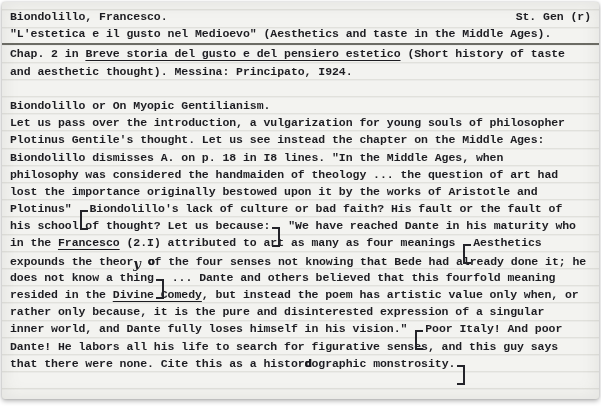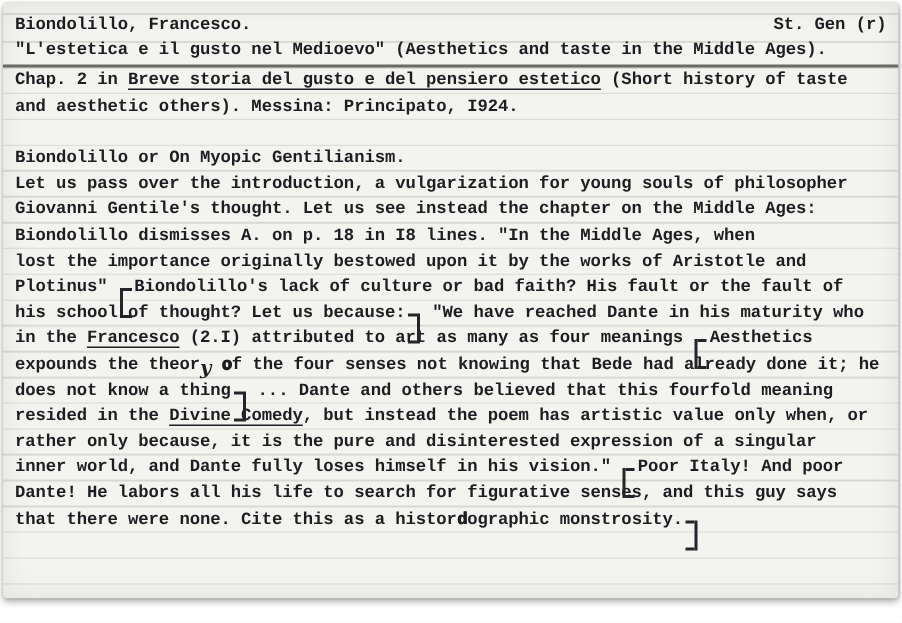--- a/index.html
+++ b/index.html
@@ -77,26 +77,27 @@
 </head>
 <body>
 
 <div class="page">
   <div class="card">
     <div class="lines">
         <div class="line split"><span>Biondolillo, Francesco.</span><span>St. Gen (r)</span></div>
         <div class="line"><span>"L'estetica e il gusto nel Medioevo" (Aesthetics and taste in the Middle Ages).</span></div>
         <div class="line rule-row"><div class="rule-bar"></div></div>
         <div class="line"><span>Chap. 2 in </span><span class="sg-u">Breve storia del gusto e del pensiero estetico</span><span> (Short history of taste</span></div>
-        <div class="line"><span>and aesthetic others). Messina: Principato, I924.</span></div>
+        <div class="line"><span>and aesthetic thought). Messina: Principato, I924.</span></div>
         <div class="line blank"></div>
         <div class="line"><span>Biondolillo or On Myopic Gentilianism.</span></div>
         <div class="line"><span>Let us pass over the introduction, a vulgarization for young souls of philosopher</span></div>
-        <div class="line"><span>Giovanni Gentile's thought. Let us see instead the chapter on the Middle Ages:</span></div>
+        <div class="line"><span>Plotinus Gentile's thought. Let us see instead the chapter on the Middle Ages:</span></div>
         <div class="line"><span>Biondolillo dismisses A. on p. 18 in I8 lines. "In the Middle Ages, when</span></div>
+        <div class="line"><span>philosophy was considered the handmaiden of theology ... the question of art had</span></div>
         <div class="line"><span>lost the importance originally bestowed upon it by the works of Aristotle and</span></div>
         <div class="line"><span>Plotinus" </span><span class="hbr hbr-open">[</span><span>Biondolillo's lack of culture or bad faith? His fault or the fault of</span></div>
         <div class="line"><span>his school of thought? Let us because:</span><span class="hbr hbr-close">]</span><span> "We have reached Dante in his maturity who</span></div>
         <div class="line"><span>in the </span><span class="sg-u">Francesco</span><span> (2.I) attributed to art as many as four meanings </span><span class="hbr hbr-open">[</span><span>Aesthetics</span></div>
         <div class="line"><span>expounds the theor</span><span class="sg-ins">y</span><span> </span><span class="sg-b">o</span><span>f the four senses not knowing that Bede had already done it; he</span></div>
         <div class="line"><span>does not know a thing</span><span class="hbr hbr-close">]</span><span> ... Dante and others believed that this fourfold meaning</span></div>
         <div class="line"><span>resided in the </span><span class="sg-u">Divine Comedy</span><span>, but instead the poem has artistic value only when, or</span></div>
         <div class="line"><span>rather only because, it is the pure and disinterested expression of a singular</span></div>
         <div class="line"><span>inner world, and Dante fully loses himself in his vision." </span><span class="hbr hbr-open">[</span><span>Poor Italy! And poor</span></div>
         <div class="line"><span>Dante! He labors all his life to search for figurative senses, and this guy says</span></div>

